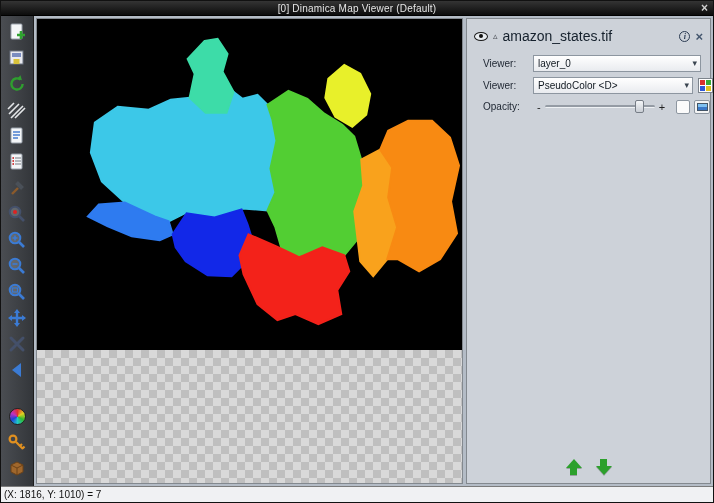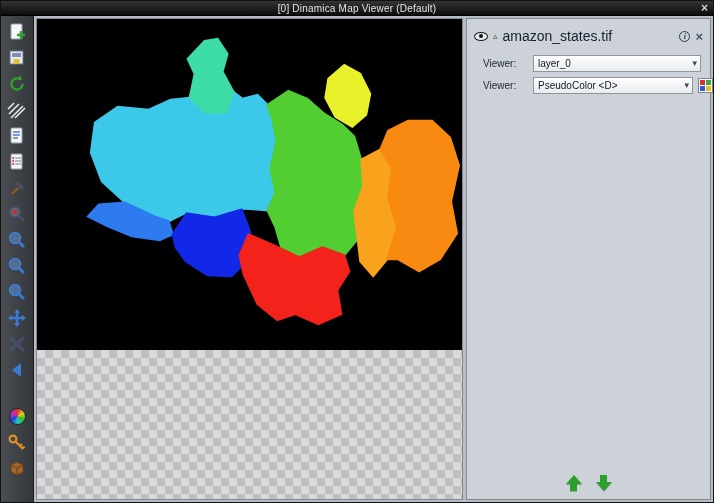--- a/index.html
+++ b/index.html
@@ -281,32 +281,48 @@
               <span class="chev">▾</span>
             </span>
             <span class="palette-btn">
               <i class="sw-r"></i>
                 <i class="sw-g"></i>
                 <i class="sw-b"></i>
                 <i class="sw-y"></i>
             </span>
           </div>
 
+          <div class="form-row">
+            <span class="form-label">Opacity:</span>
+            <span class="minus">-</span>
+            <span class="slider">
+              <span class="slider-track"></span>
+              <span class="slider-handle" style="left: 82%;"></span>
+            </span>
+            <span class="plus">+</span>
+            <span class="blank-btn"></span>
+            <span class="img-btn">
+                <i class="img-inner"></i>
+              </span>
+          </div>
 
           <div class="updown">
             <span class="garrow">
                 <i class="tri-up"></i>
                 <i class="stem"></i>
               </span>
             <span class="garrow">
                 <i class="stem"></i>
                 <i class="tri-down"></i>
               </span>
           </div>
 
         </div>
       </div>
 
     </div>
   </div>
 
+  <div class="statusbar">
+    <span>(X: 1816, Y: 1010) = 7</span>
+  </div>
 
 </div>
 
 </body></html>

